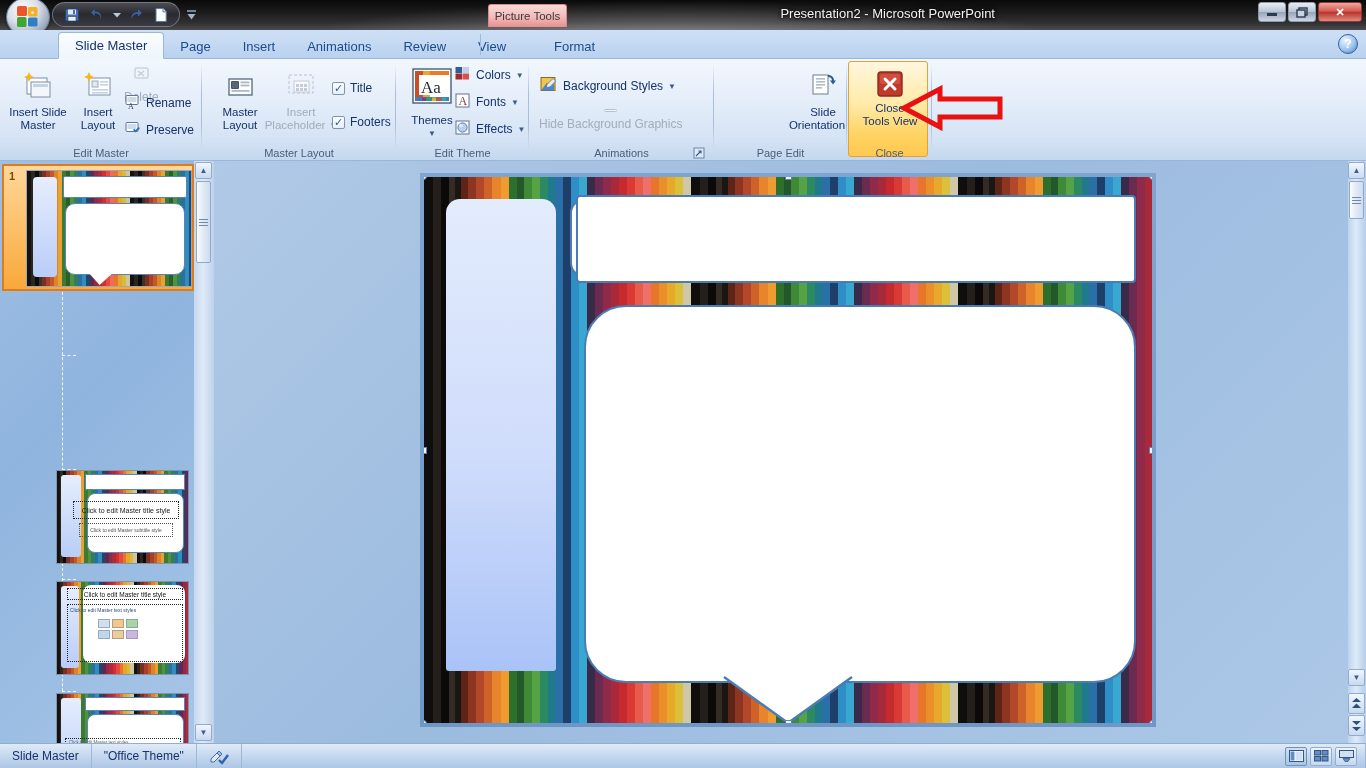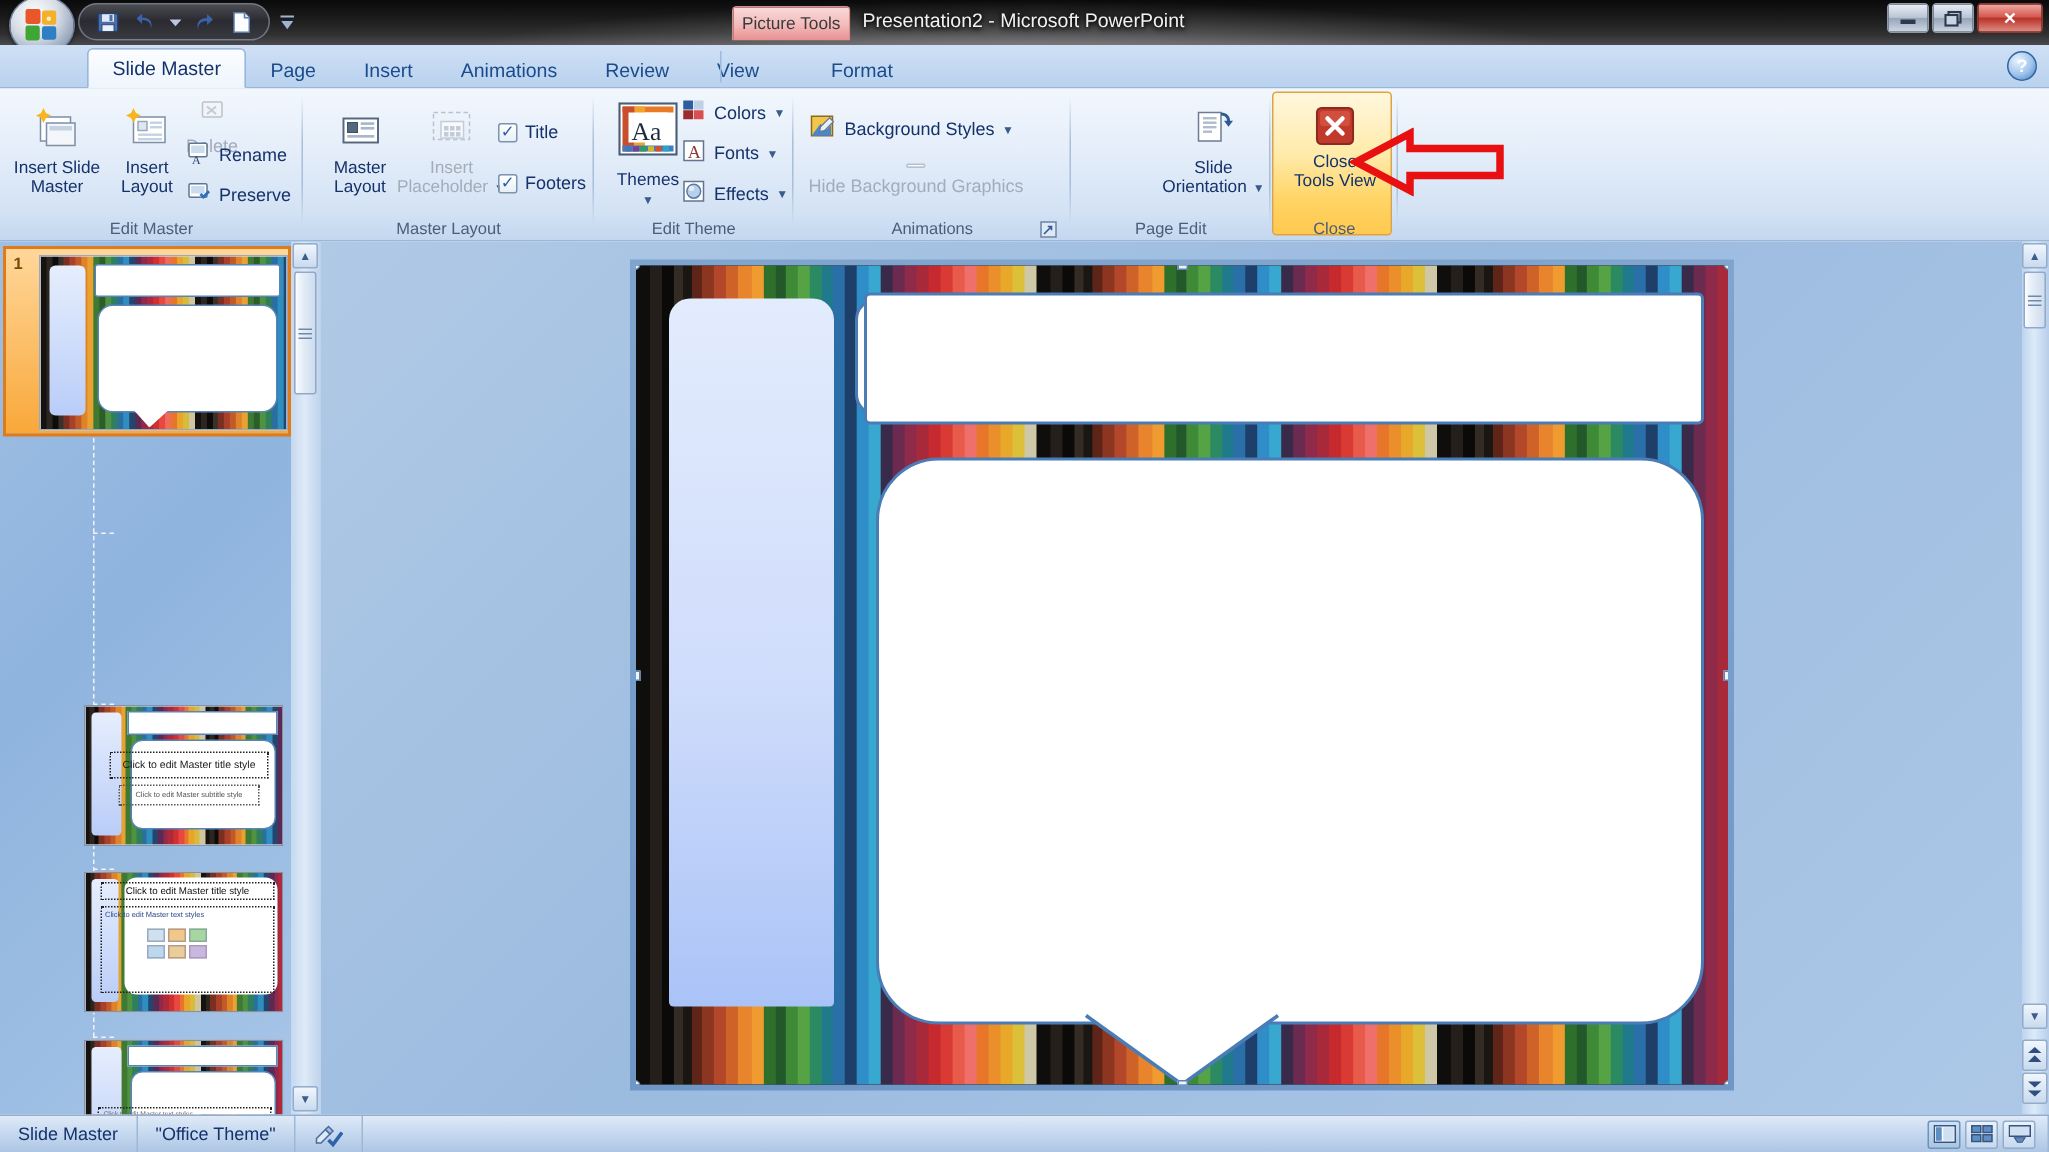--- a/index.html
+++ b/index.html
@@ -31,21 +31,21 @@
             border-radius:3px; }
   .qat-caret{ width:11px;height:20px;display:flex;align-items:center;justify-content:center; }
   .office-btn{
     position:absolute; left:6px; top:-3px; width:44px;height:40px; border-radius:50%;
     background:radial-gradient(circle at 38% 30%, #fdfdfd 0%, #d8dde6 42%, #8fa0b8 78%, #5e7190 100%);
     border:1px solid #6d7e98;
     box-shadow:0 1px 3px rgba(0,0,0,.55);
     display:flex;align-items:center;justify-content:center;
   }
   .title-text{
-    position:absolute; left:575px; top:6px; width:420px; text-align:left;
+    position:absolute; left:575px; top:6px; width:420px; text-align:right;
     color:#f2f2f2; font-size:13px; text-shadow:0 1px 3px #000,0 0 6px #000;
     white-space:nowrap;
   }
   .ctx-tab{
     position:absolute; left:488px; top:4px; width:79px; height:23px;
     background:linear-gradient(180deg,#f9dada 0%,#f3b9b9 55%,#e88f8f 100%);
     border:1px solid #d78c8c; border-bottom:none;
     border-radius:3px 3px 0 0;
     display:flex;align-items:center;justify-content:center;
     font-size:11.5px; color:#3a3a3a;
@@ -540,21 +540,21 @@
         <svg width="12" height="12" viewBox="0 0 12 12">
           <rect x="1" y="1" width="10" height="10" fill="#dfe9f6" stroke="#6b84a5"></rect>
           <path d="M3 9l5-5M5.5 4H8v2.5" stroke="#2f5a94" stroke-width="1.1" fill="none"></path>
         </svg>
       </div>
       <div class="group-div" style="left:184px;"></div>
     </div>
 
     <div class="group" style="left:714px;width:133px;">
       <div class="group-body">
-        <div class="big-btn" style="left:58px;top:6px;width:74px;justify-content:space-between;">
+        <div class="big-btn" style="left:72px;top:6px;width:74px;justify-content:space-between;">
           <span class="ico">
             <svg width="34" height="34" viewBox="0 0 34 34">
               <rect x="7" y="6" width="15" height="19" fill="#fff" stroke="#6b7d94"></rect>
               <rect x="10" y="9" width="9" height="1.6" fill="#aebccc"></rect>
               <rect x="10" y="12" width="9" height="1.6" fill="#aebccc"></rect>
               <rect x="10" y="15" width="9" height="1.6" fill="#aebccc"></rect>
               <rect x="10" y="18" width="6" height="1.6" fill="#aebccc"></rect>
               <path d="M22 6c4 0 6 2.5 6 5.5h2l-3 4-3-4h2C26 9.4 24.6 8 22 8z" fill="#2f5a94"></path>
             </svg>
           </span>

